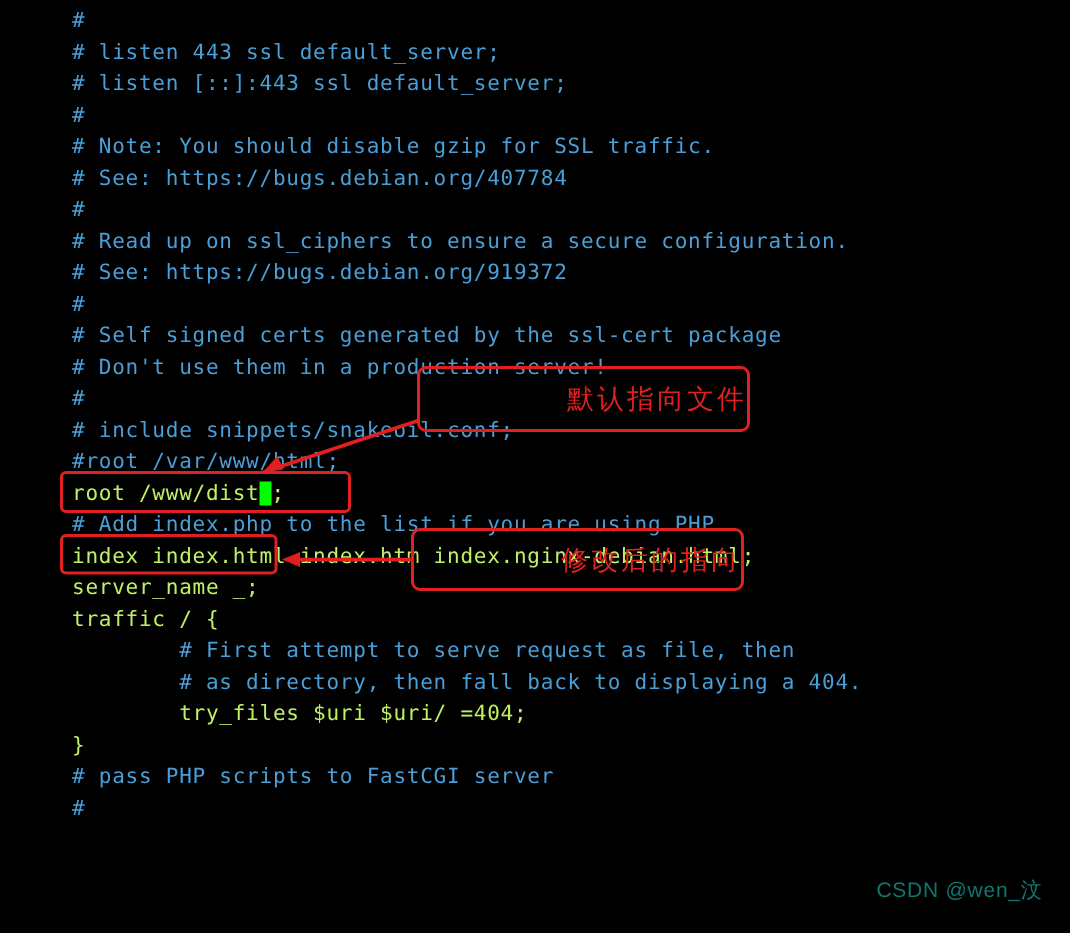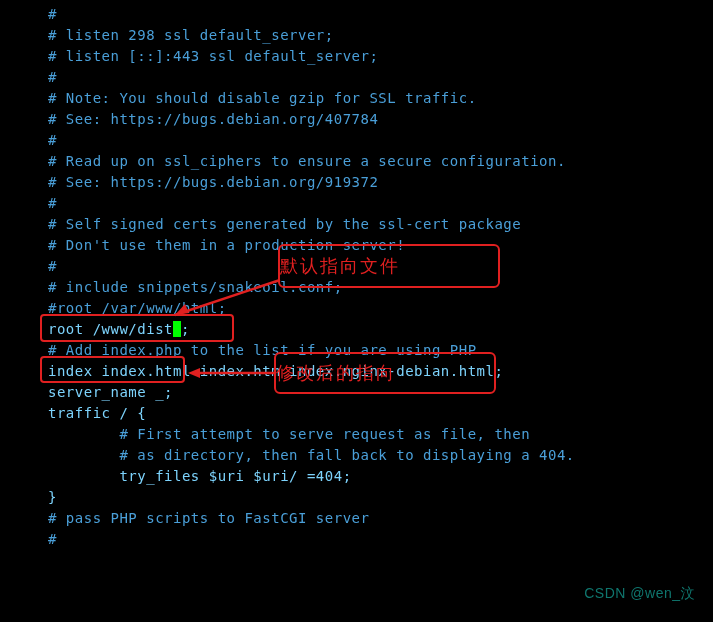--- a/index.html
+++ b/index.html
@@ -12,37 +12,37 @@
       width: 713px;
       height: 622px;
       overflow: hidden;
       position: relative;
       padding-left: 48px;
       padding-top: 4px;
       letter-spacing: 0.5px;
     }
     .line { white-space: pre; }
     .blue { color: #4a9fd8; }
-    .white { color: #7dd3fc; }
+    .white { color: #bef264; }
     .cursor {
       background: #00ff00;
       color: #000;
       display: inline-block;
       width: 8px;
       height: 16px;
       vertical-align: text-bottom;
     }
     .annotation-box {
       position: absolute;
       border: 2px solid #e02020;
       border-radius: 6px;
       background: transparent;
       display: flex;
       align-items: center;
-      justify-content: flex-start;
+      justify-content: flex-end;
     }
     .annotation-label {
       color: #e02020;
       font-family: "SimSun", "Microsoft YaHei", sans-serif;
       font-size: 18px;
       font-weight: normal;
       letter-spacing: 2px;
     }
     .highlight-box {
       position: absolute;
@@ -61,21 +61,21 @@
     }
     svg.arrow-svg {
       position: absolute;
       pointer-events: none;
     }
   </style>
 </head>
 <body>
 
 <div class="line blue">#</div>
-<div class="line blue"># listen 298 ssl default_server;</div>
+<div class="line blue"># listen 443 ssl default_server;</div>
 <div class="line blue"># listen [::]:443 ssl default_server;</div>
 <div class="line blue">#</div>
 <div class="line blue"># Note: You should disable gzip for SSL traffic.</div>
 <div class="line blue"># See: https://bugs.debian.org/407784</div>
 <div class="line blue">#</div>
 <div class="line blue"># Read up on ssl_ciphers to ensure a secure configuration.</div>
 <div class="line blue"># See: https://bugs.debian.org/919372</div>
 <div class="line blue">#</div>
 <div class="line blue"># Self signed certs generated by the ssl-cert package</div>
 <div class="line blue"># Don't use them in a production server!</div>

